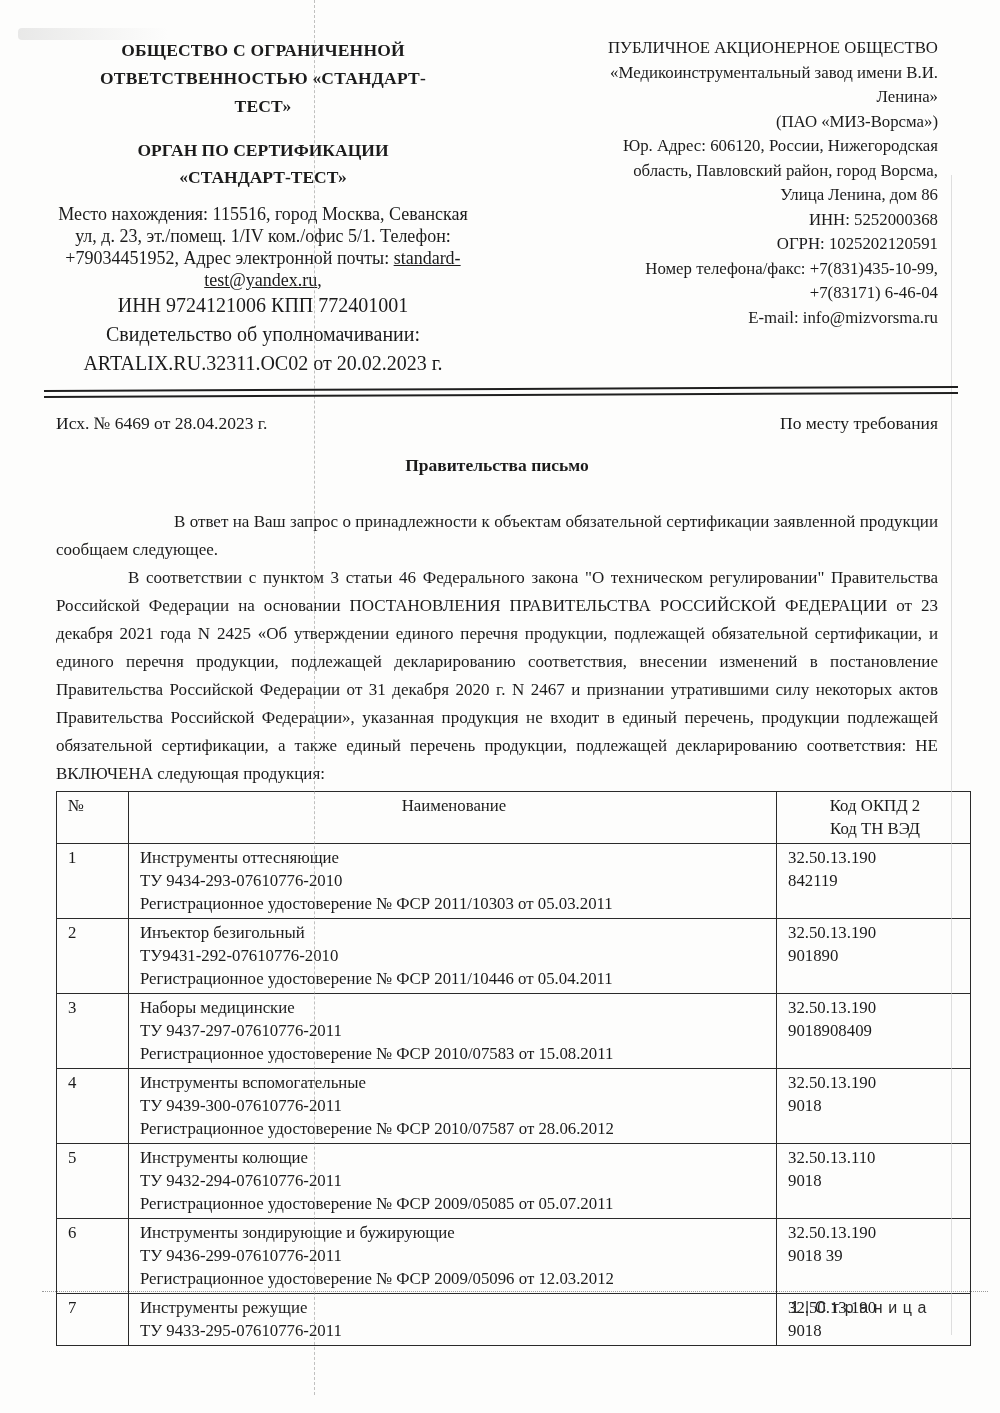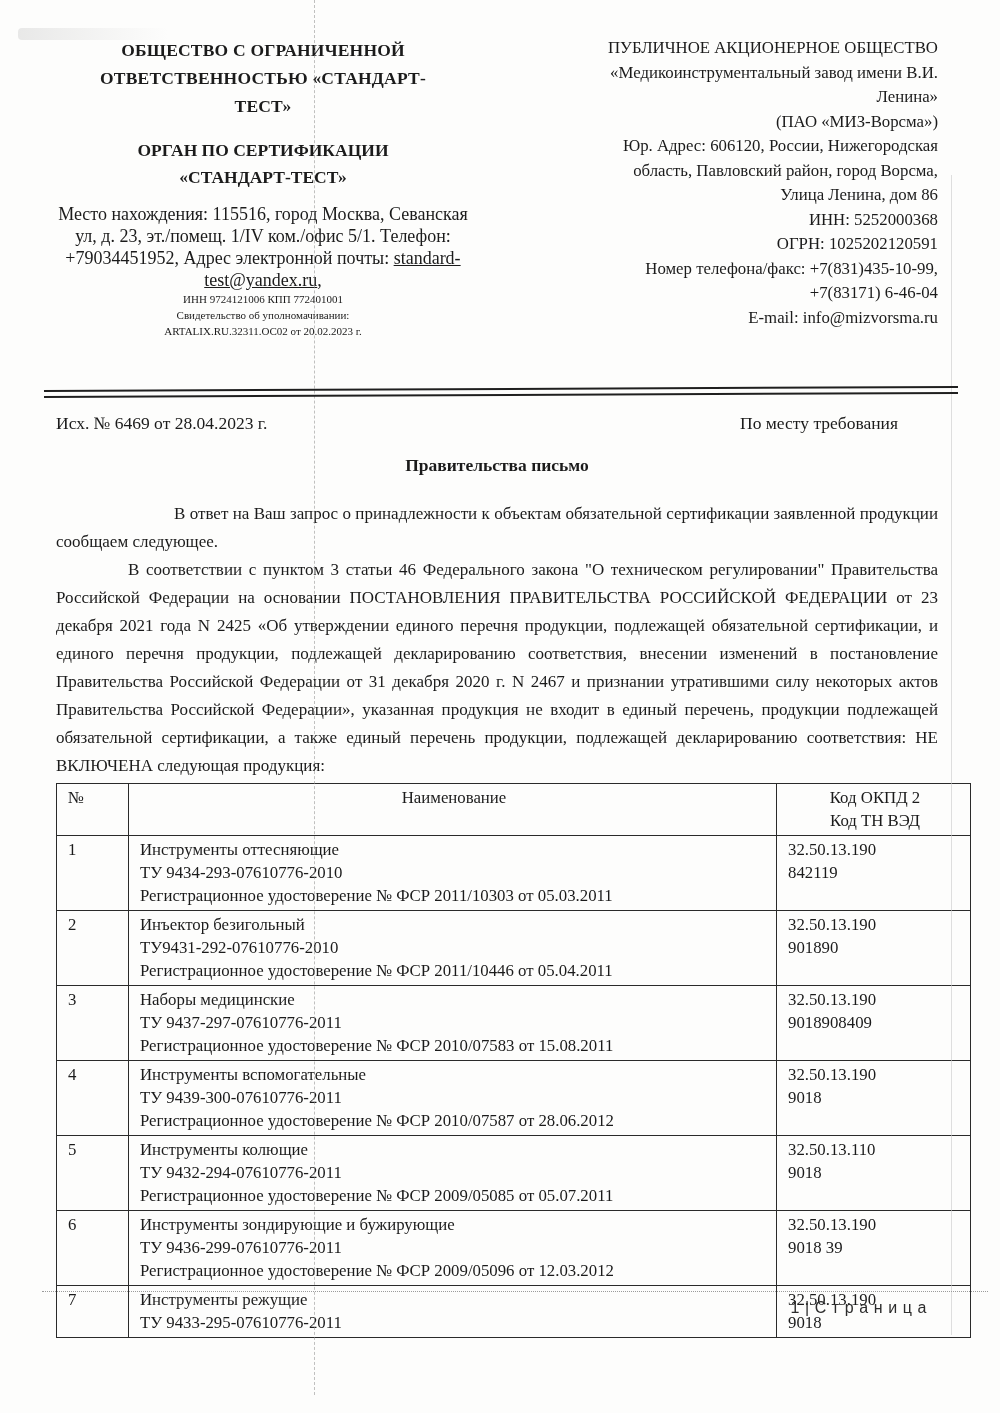--- a/index.html
+++ b/index.html
@@ -34,42 +34,42 @@
   .header-left { width:414px; text-align:center; }
   .header-right { width:414px; text-align:right; }
   .pre { white-space:pre-line; }
   .company-name {
     font-weight:bold; font-size:17.5px; line-height:28px; letter-spacing:.2px;
   }
   .org-name {
     font-weight:bold; font-size:17.5px; line-height:27px; margin-top:17px;
   }
   .hl-address { font-size:18px; line-height:22px; margin-top:12px; }
-  .hl-reg { font-size:11px; line-height:16px; }
+  .hl-reg { font-size:20px; line-height:29px; }
   .underline { text-decoration:underline; }
   .header-right .hr-text { font-size:16.8px; line-height:24.5px; }
 
   
   .double-rule {
     margin:0 -20px 0 -12px;
     height:4px;
     border-top:2px solid #1f1f1f;
     border-bottom:2px solid #1f1f1f;
     transform:rotate(-0.25deg);
   }
 
   
   .ref-row { display:flex; justify-content:space-between; margin-top:17px; font-size:17.5px;gap:13px; }
   .ref-left { }
-  .ref-right { margin-right:40px; }
+  .ref-right { }
 
   .letter-title { text-align:center; font-weight:bold; font-size:17.5px; margin-top:21px; }
 
   .para { text-align:justify; font-size:17px; line-height:28px; margin:0; }
-  .para-1 { margin-top:24px; text-indent:118px; }
+  .para-1 { margin-top:32px; text-indent:118px; }
   .para-2 { text-indent:72px; }
 
   
   table.products {
     border-collapse:collapse;
     margin-top:3px;
     width:882px;
     table-layout:fixed;
     font-size:16.8px;
   }

